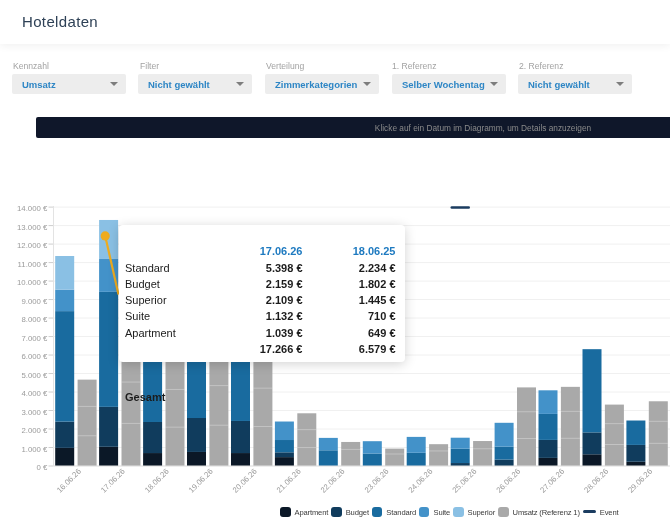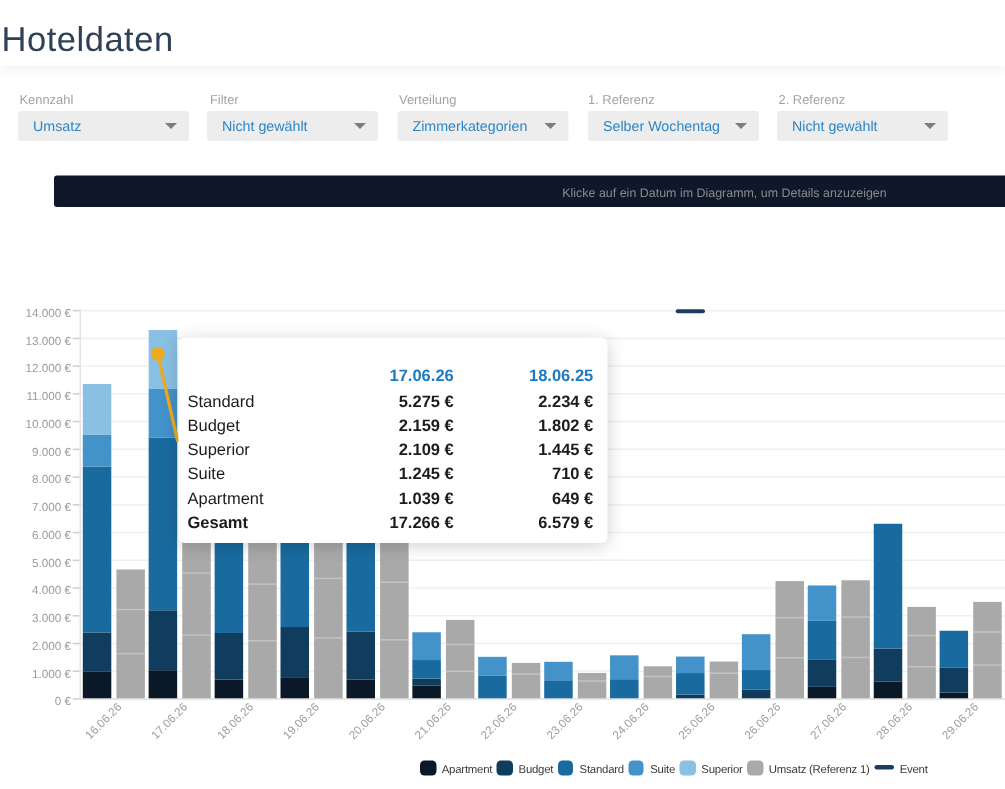--- a/index.html
+++ b/index.html
@@ -1,32 +1,32 @@
 <!DOCTYPE html>
 <html><head><meta charset="utf-8">
 <style>
 * { margin:0; padding:0; box-sizing:border-box; }
 html,body { width:670px; height:526px; font-family:"Liberation Sans",sans-serif; background:#fff; overflow:hidden; }
 #page { position:relative; width:670px; height:526px; }
 .hdr { position:absolute; left:0; top:0; width:670px; height:44px; background:#fff; box-shadow:0 2px 8px rgba(0,0,0,0.06); z-index:3; }
-.hdr h1 { position:absolute; left:1px; top:13px; font-size:23px; font-weight:400; letter-spacing:0.35px; color:#2e4156; }
+.hdr h1 { position:absolute; left:22px; top:13px; font-size:15px; font-weight:400; letter-spacing:0.35px; color:#2e4156; }
 .flab { position:absolute; top:61px; font-size:8.6px; color:#a2a2a2; z-index:4; }
 .fsel { position:absolute; top:74px; width:114px; height:20px; background:#ededed; border-radius:2px; z-index:4; }
-.fsel span { position:absolute; left:10px; top:5px; font-size:9.5px; font-weight:400; color:#2e86c5; }
+.fsel span { position:absolute; left:10px; top:5px; font-size:9.5px; font-weight:700; color:#2e86c5; }
 .car { position:absolute; right:8px; top:8px; width:0; height:0; border-left:4.5px solid transparent; border-right:4.5px solid transparent; border-top:4.5px solid #7d7d7d; }
 .ibar { position:absolute; left:8px; top:117px; width:654px; height:21px; background:#0f172a; border-radius:2px; z-index:2;margin-left:28px; }
 .ibar span { position:absolute; left:0; top:6px; width:894px; text-align:center; font-size:8.3px; color:#8a8a8a; }
 svg.chart { position:absolute; left:0; top:0; z-index:1; }
 .ttip { position:absolute; left:118.5px; top:225px; width:286.5px; height:137px; background:#fff; border-radius:4px; box-shadow:0 2px 12px rgba(0,0,0,0.18); z-index:5; }
 .tr { position:absolute; left:0; width:100%; height:16px; }
 .tr .c0 { position:absolute; left:6.5px; font-size:11px; color:#1c1c1c; }
 .tr .c1 { position:absolute; right:102.5px; font-size:11px; color:#1c1c1c; font-weight:700; text-align:right; }
 .tr .c2 { position:absolute; right:9.5px; font-size:11px; color:#1c1c1c; font-weight:700; text-align:center; }
 .th .c1,.th .c2 { font-weight:700; }
-.tb .c0 { font-weight:700; }
+.tb .c0 { font-weight:700;margin-top:48px; }
 .leg { position:absolute; left:280px; top:506.5px; height:12px; white-space:nowrap; z-index:2; font-size:7.6px; letter-spacing:-0.15px; color:#3a3a3a; }
 .li { margin-right:3px; }
 .sw { display:inline-block; width:10.5px; height:10.5px; border-radius:3px; vertical-align:-2.5px; margin-right:4px; }
 .dash { display:inline-block; width:13px; height:3px; border-radius:1.5px; background:#1b3c60; vertical-align:2px; margin-right:4px; }
 .ttip .tr:nth-child(1) { top:19.5px; }
 .ttip .tr:nth-child(2) { top:36.5px; }
 .ttip .tr:nth-child(3) { top:53px; }
 .ttip .tr:nth-child(4) { top:69px; }
 .ttip .tr:nth-child(5) { top:85px; }
 .ttip .tr:nth-child(6) { top:101.5px; }
@@ -222,36 +222,36 @@
       <span>Klicke auf ein Datum im Diagramm, um Details anzuzeigen</span>
     </div>
 <div class="ttip">
 <div class="tr th">
         <span class="c0"></span>
         <span class="c1" style="color:#1e7ac0">17.06.26</span>
         <span class="c2" style="color:#1e7ac0">18.06.25</span>
       </div>
       <div class="tr">
         <span class="c0">Standard</span>
-        <span class="c1">5.275 €</span>
+        <span class="c1">5.398 €</span>
         <span class="c2">2.234 €</span>
       </div>
       <div class="tr">
         <span class="c0">Budget</span>
         <span class="c1">2.159 €</span>
         <span class="c2">1.802 €</span>
       </div>
       <div class="tr">
         <span class="c0">Superior</span>
         <span class="c1">2.109 €</span>
         <span class="c2">1.445 €</span>
       </div>
       <div class="tr">
         <span class="c0">Suite</span>
-        <span class="c1">1.245 €</span>
+        <span class="c1">1.132 €</span>
         <span class="c2">710 €</span>
       </div>
       <div class="tr">
         <span class="c0">Apartment</span>
         <span class="c1">1.039 €</span>
         <span class="c2">649 €</span>
       </div>
       <div class="tr tb">
         <span class="c0">Gesamt</span>
         <span class="c1">17.266 €</span>

